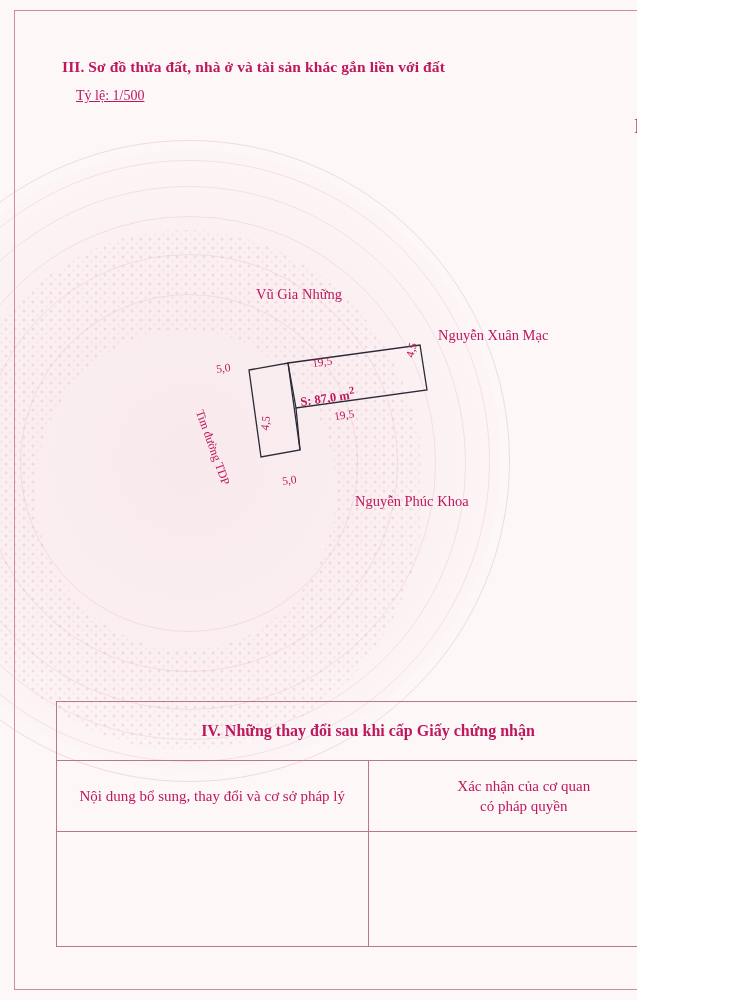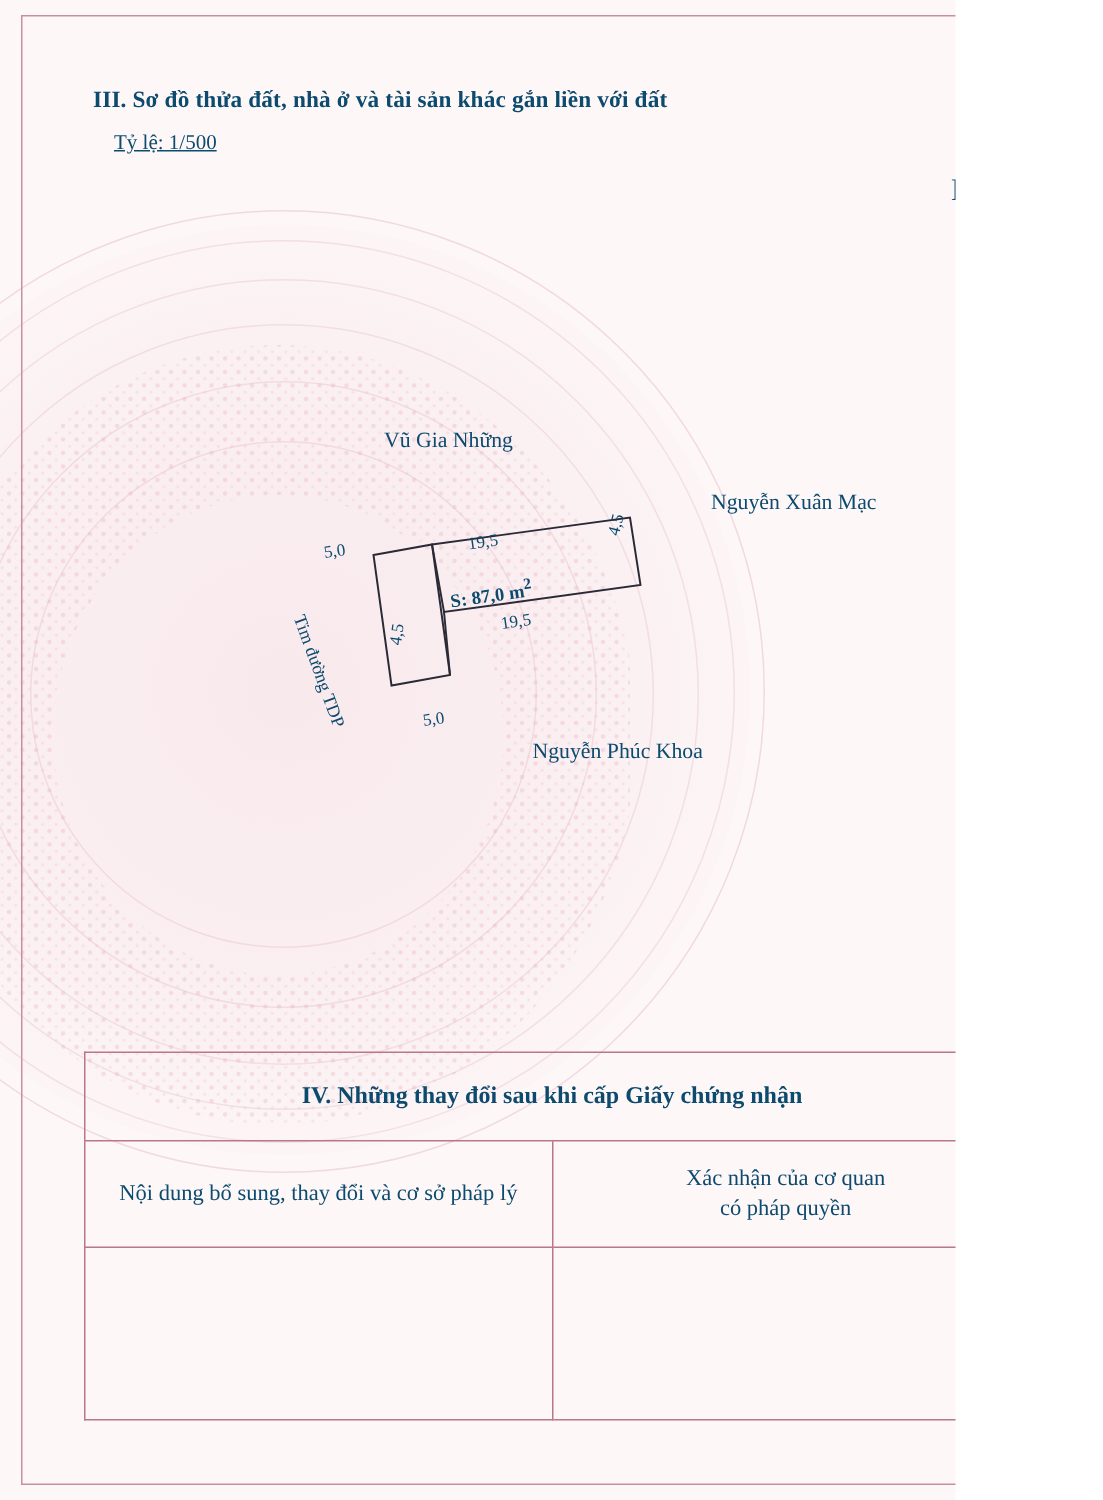--- a/index.html
+++ b/index.html
@@ -7,21 +7,21 @@
     padding: 0;
     background: #ffffff;
   }
   #page {
     position: relative;
     width: 637px;
     height: 1000px;
     background: #fdf7f8;
     overflow: hidden;
     font-family: "Liberation Serif", serif;
-    color: #0c4a6e;
+    color: #be185d;
   }
 
   
   .wm {
     position: absolute;
     border-radius: 50%;
     border: 1px solid rgba(214,150,165,0.30);
     pointer-events: none;
   }
   .wm2 { border-color: rgba(214,150,165,0.22); }
@@ -190,21 +190,21 @@
     <polygon points="249,370 288,363 300,450 261,457" fill="none" stroke="#2a2a36" stroke-width="1.3"></polygon>
 
     <polygon points="288,363 420,345 427,390 296,408" fill="none" stroke="#2a2a36" stroke-width="1.3"></polygon>
 
     <line x1="296" y1="408" x2="300" y2="450" stroke="#2a2a36" stroke-width="1.3"></line>
 
     <line x1="214" y1="366" x2="262" y2="500" stroke="#2a2a36" stroke-width="0.9" opacity="0.0"></line>
   </svg>
 
   <div class="lbl" style="left:256px; top:286px;">Vũ Gia Những</div>
-  <div class="lbl" style="left:474px; top:327px;">Nguyễn Xuân Mạc</div>
+  <div class="lbl" style="left:438px; top:327px;">Nguyễn Xuân Mạc</div>
   <div class="lbl" style="left:355px; top:493px;">Nguyễn Phúc Khoa</div>
 
   <div class="lbl-small" style="left:216px; top:362px; transform:rotate(-8deg);">5,0</div>
   <div class="lbl-small" style="left:282px; top:474px; transform:rotate(-8deg);">5,0</div>
   <div class="lbl-small" style="left:258px; top:417px; transform:rotate(-82deg);">4,5</div>
   <div class="lbl-small" style="left:312px; top:356px; transform:rotate(-8deg);">19,5</div>
   <div class="lbl-small" style="left:334px; top:409px; transform:rotate(-8deg);">19,5</div>
   <div class="lbl-small" style="left:404px; top:344px; transform:rotate(-76deg);">4,5</div>
 
   <div class="lbl-area" style="left:300px; top:388px; transform:rotate(-8deg);">

